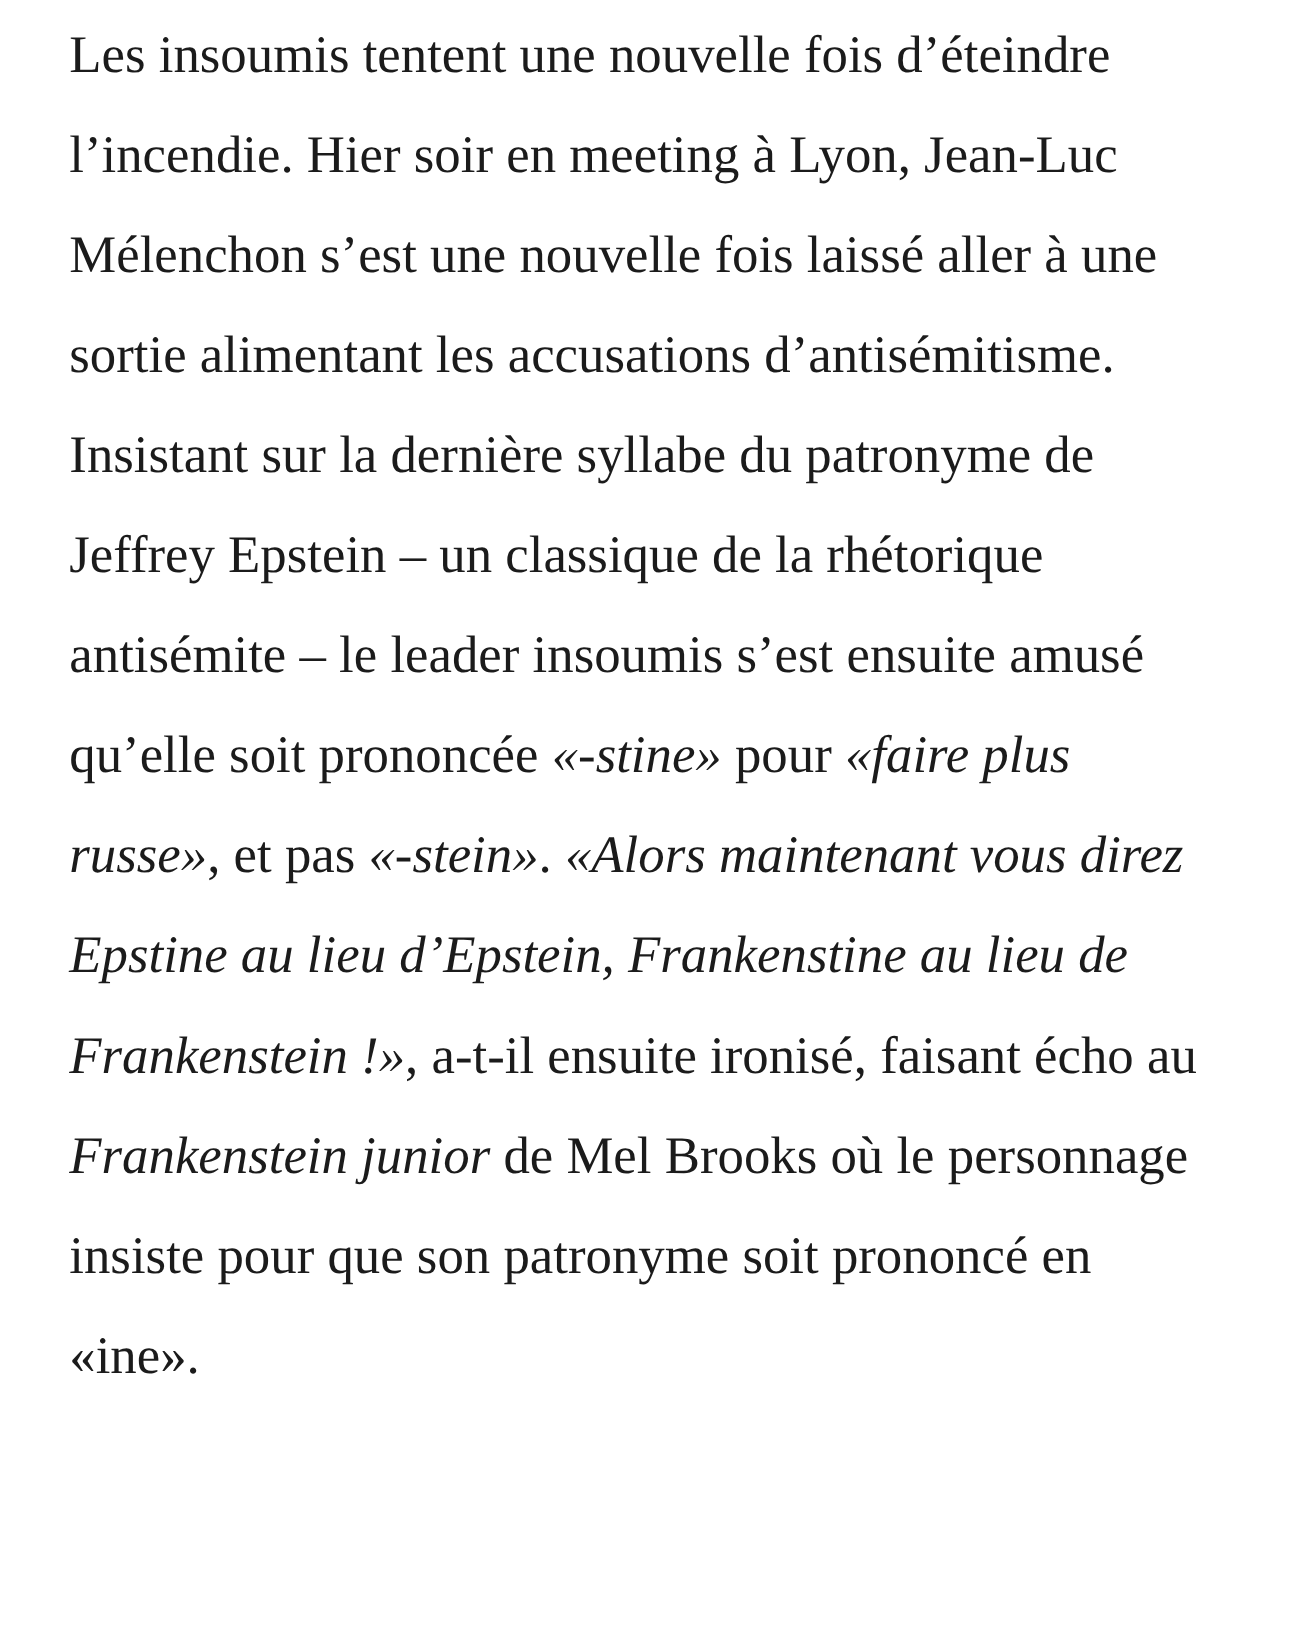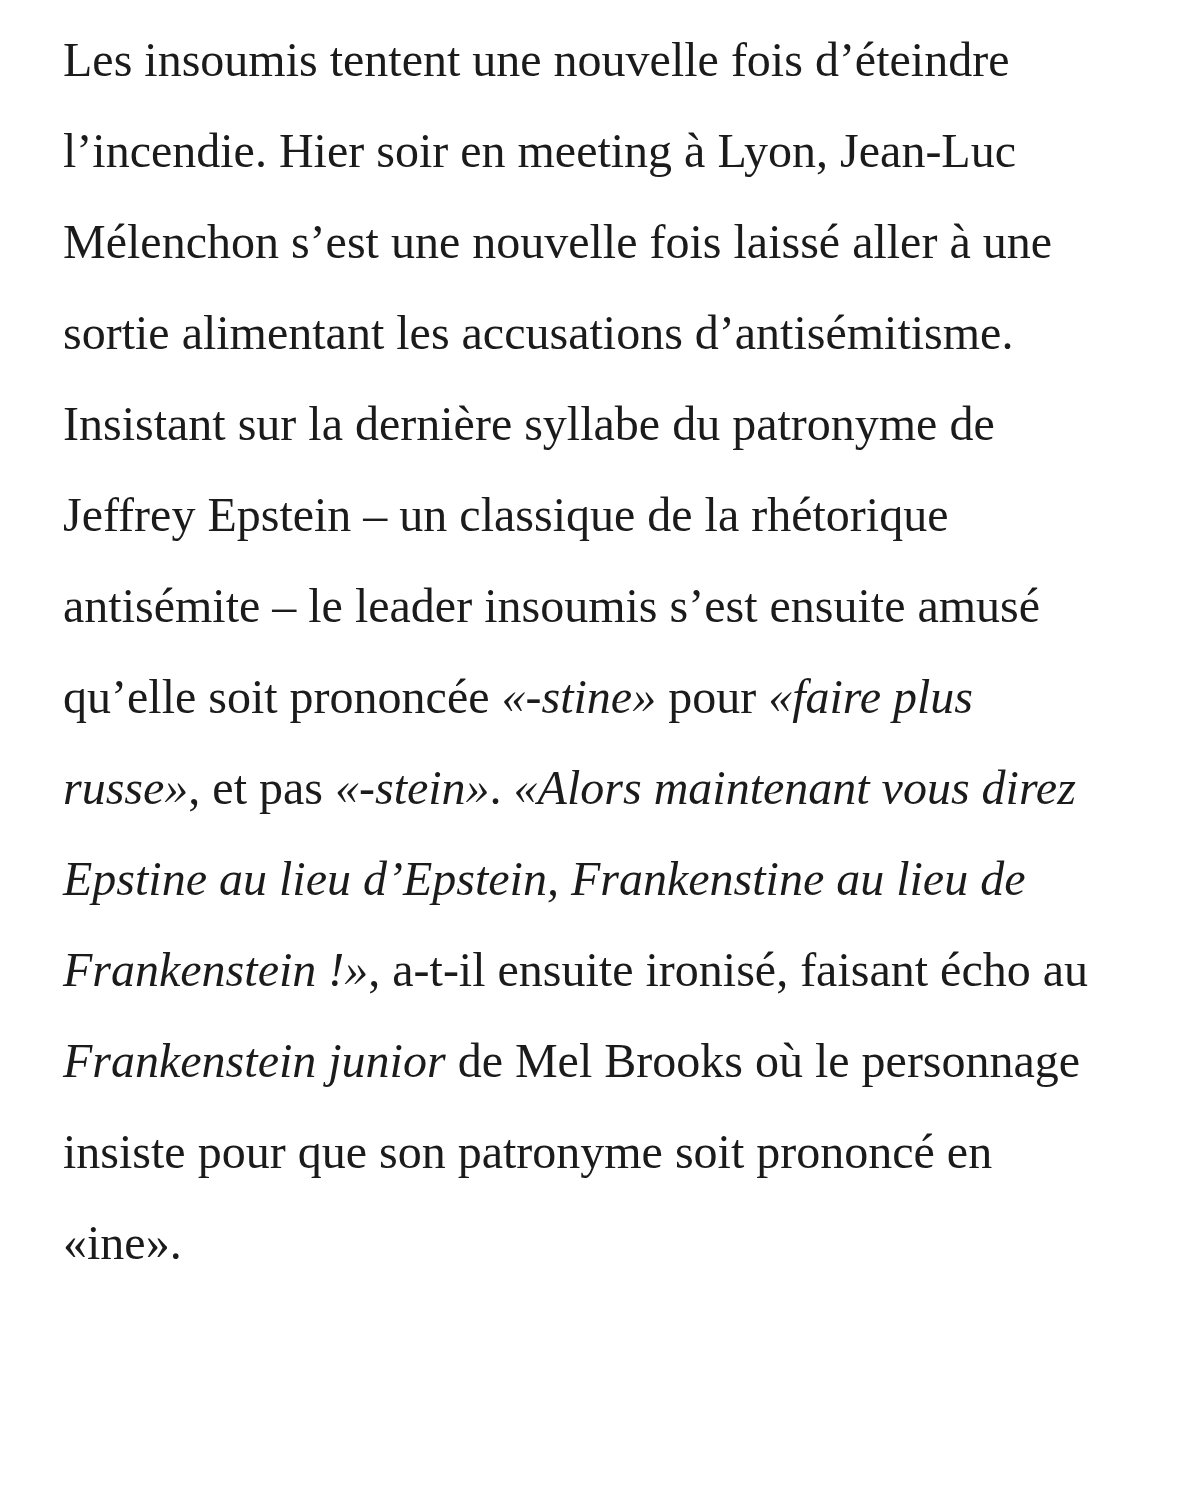--- a/index.html
+++ b/index.html
@@ -9,21 +9,21 @@
   }
   .page {
     width: 1179px;
     height: 1485px;
     background: #ffffff;
     overflow: hidden;
     box-sizing: border-box;
   }
   .article-body {
     margin: 0;
-    padding: 14px 60px 0 63px;
+    padding: 4px 60px 0 63px;
     font-family: "Liberation Serif", "DejaVu Serif", serif;
     font-size: 48px;
     line-height: 91px;
     color: #1b1b1b;
     text-rendering: optimizeLegibility;
   }
   .article-body .seg-italic {
     font-style: italic;
   }
   .article-body .seg-normal {

